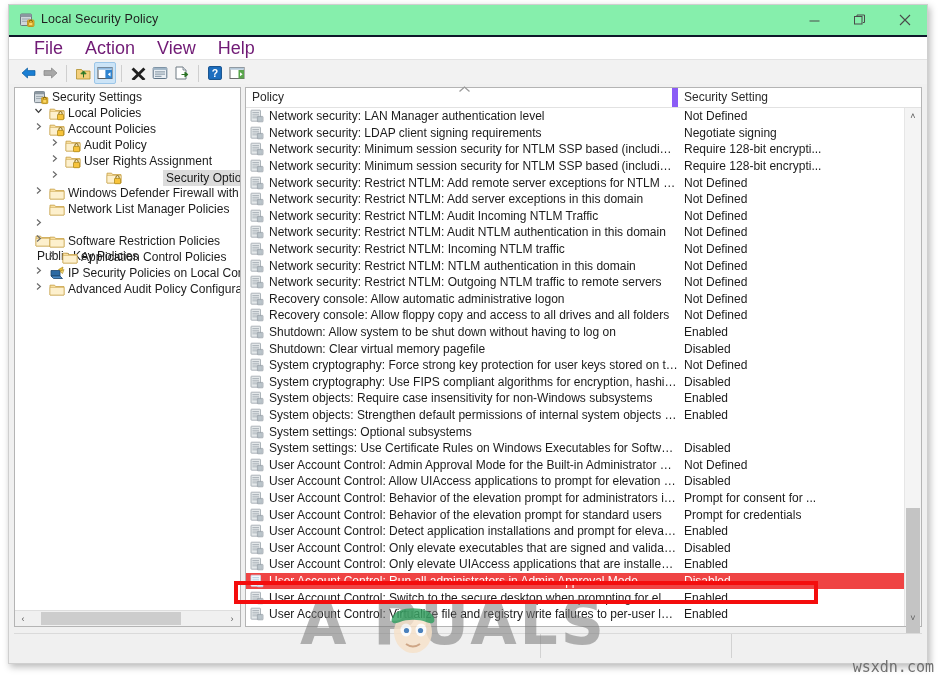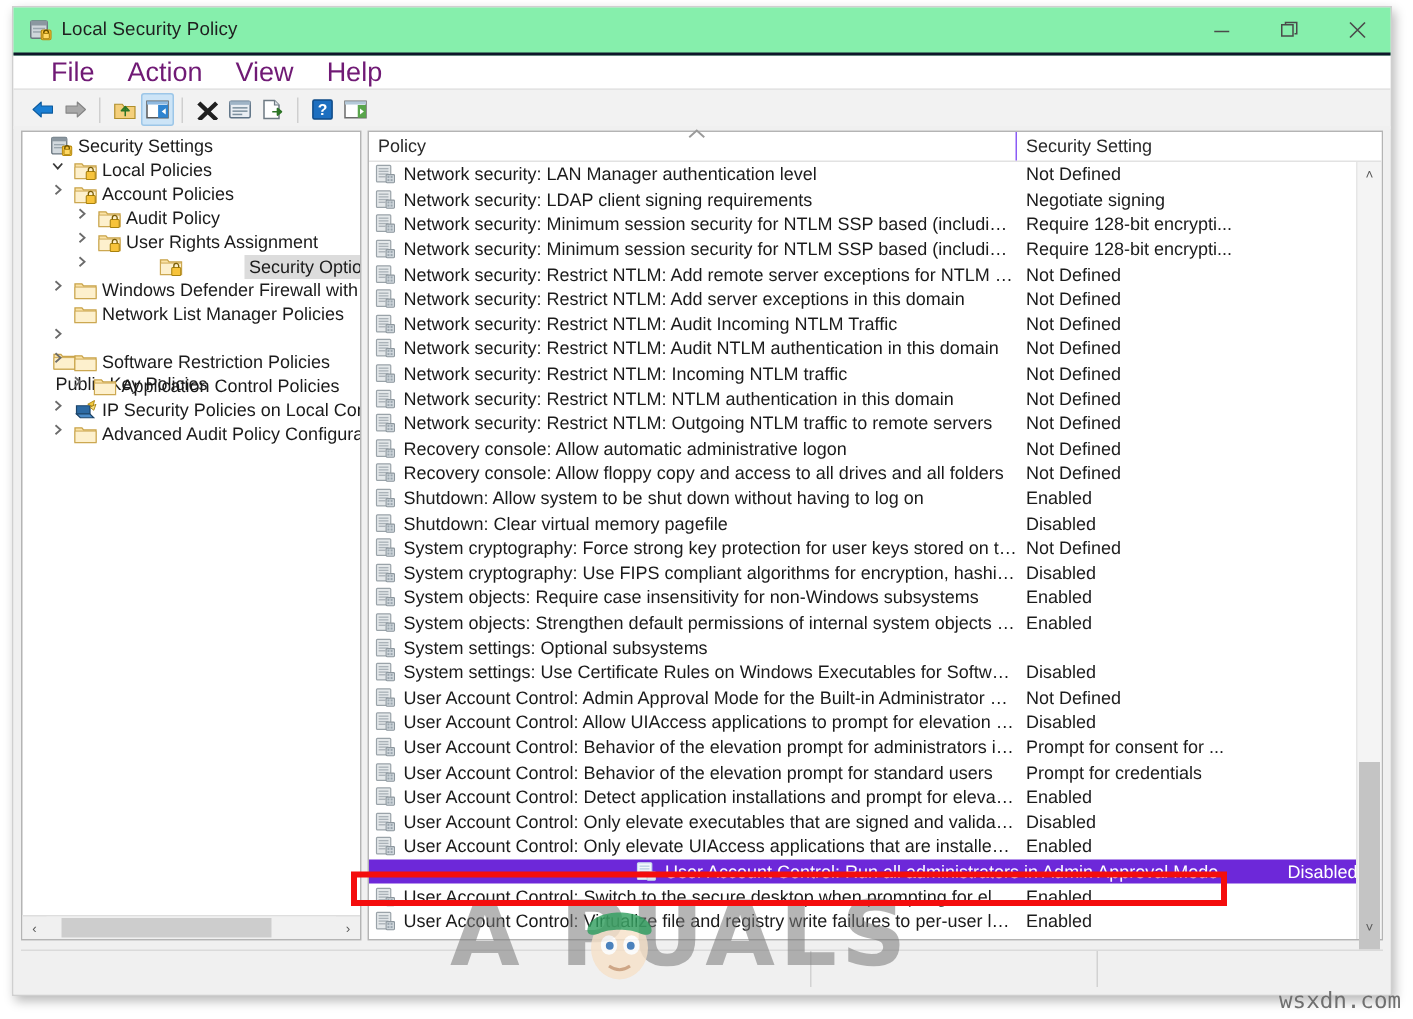--- a/index.html
+++ b/index.html
@@ -79,31 +79,31 @@
   .hs-arrow{width:16px;text-align:center;font-size:9px;color:#5a5a5a;}
   .hs-track{flex:1;height:15px;background:#f0f0f0;position:relative;}
   .hs-thumb{position:absolute;left:10px;top:1px;width:140px;height:13px;background:#cdcdcd;}
   
   .lv-head{
     height:19px;background:#ffffff;border-bottom:1px solid #e2e2e2;
     display:flex;position:relative;
   }
   .lv-col{
     font-size:12px;color:#2a2a2a;padding:2px 0 0 6px;box-sizing:border-box;
-    border-right:1px solid #8b5cf6;position:relative;white-space:nowrap;
+    border-right:6px solid #8b5cf6;position:relative;white-space:nowrap;
   }
   .lv-col.c1{width:432px;}
   .lv-col.c2{flex:1;border-right:none;}
   .sortmark{position:absolute;left:212px;top:-3px;font-size:10px;color:#8a8a8a;}
   .lv-body{position:absolute;left:0;top:20px;right:16px;bottom:0;overflow:hidden;}
   .row{height:16.6px;display:flex;align-items:center;white-space:nowrap;font-size:12px;cursor:default;}
   .row .pol{width:432px;display:flex;align-items:center;overflow:hidden;padding-left:4px;box-sizing:border-box;}
   .row .pol .ptxt{padding-left:5px;overflow:hidden;text-overflow:ellipsis;}
   .row .val{padding-left:6px;overflow:hidden;}
-  .row.sel{background:#6d28d9;color:#ffffff;justify-content:flex-end;}
+  .row.sel{background:#ef4444;color:#ffffff;}
   .row.sel .pol,.row.sel .val{color:#ffffff;}
   .lv-vscroll{
     position:absolute;right:0;top:20px;bottom:0;width:16px;background:#f4f4f4;
     border-left:1px solid #e6e6e6;
   }
   .vs-arrow{height:16px;width:16px;display:flex;align-items:center;justify-content:center;font-size:9px;color:#5a5a5a;}
   .vs-arrow.down{position:absolute;bottom:0;left:0;}
   .vs-thumb{position:absolute;left:1px;width:14px;background:#c4c4c4;}
   
   .statusbar{

